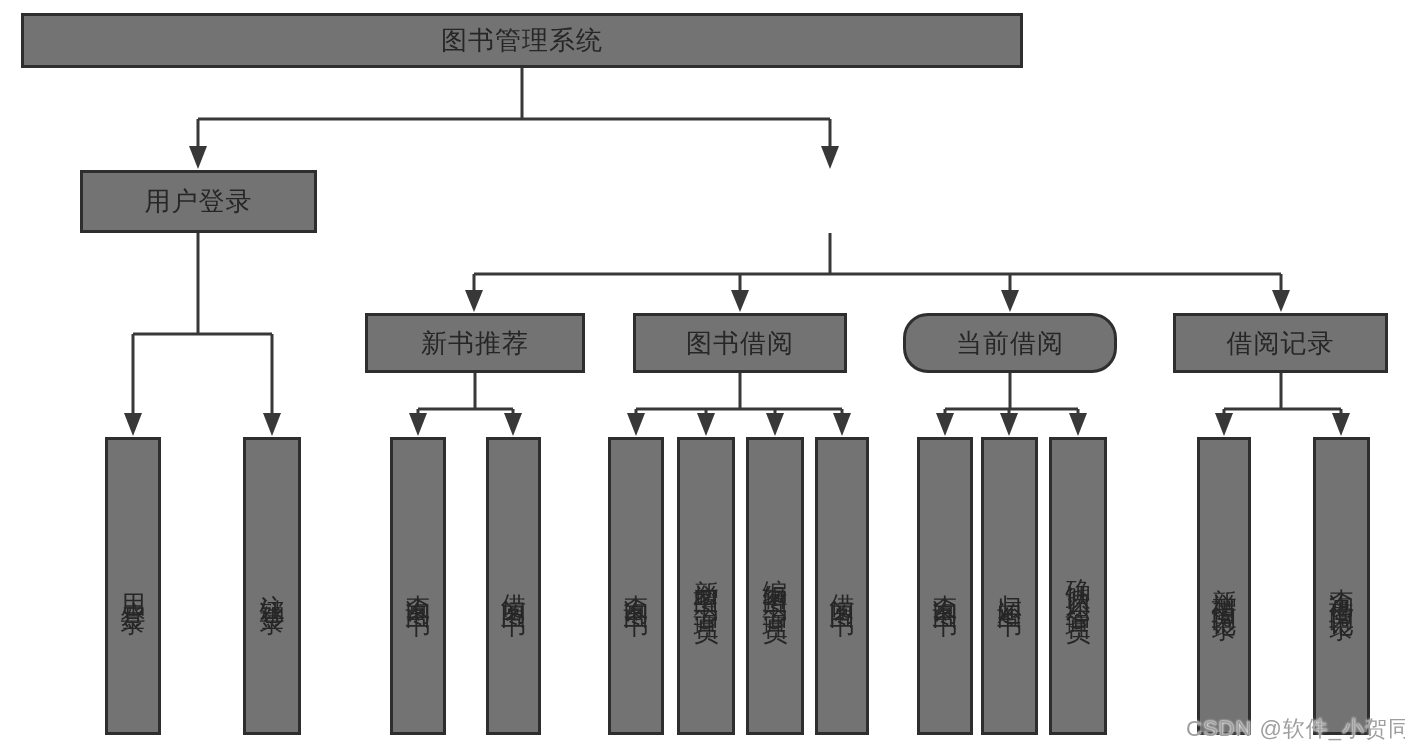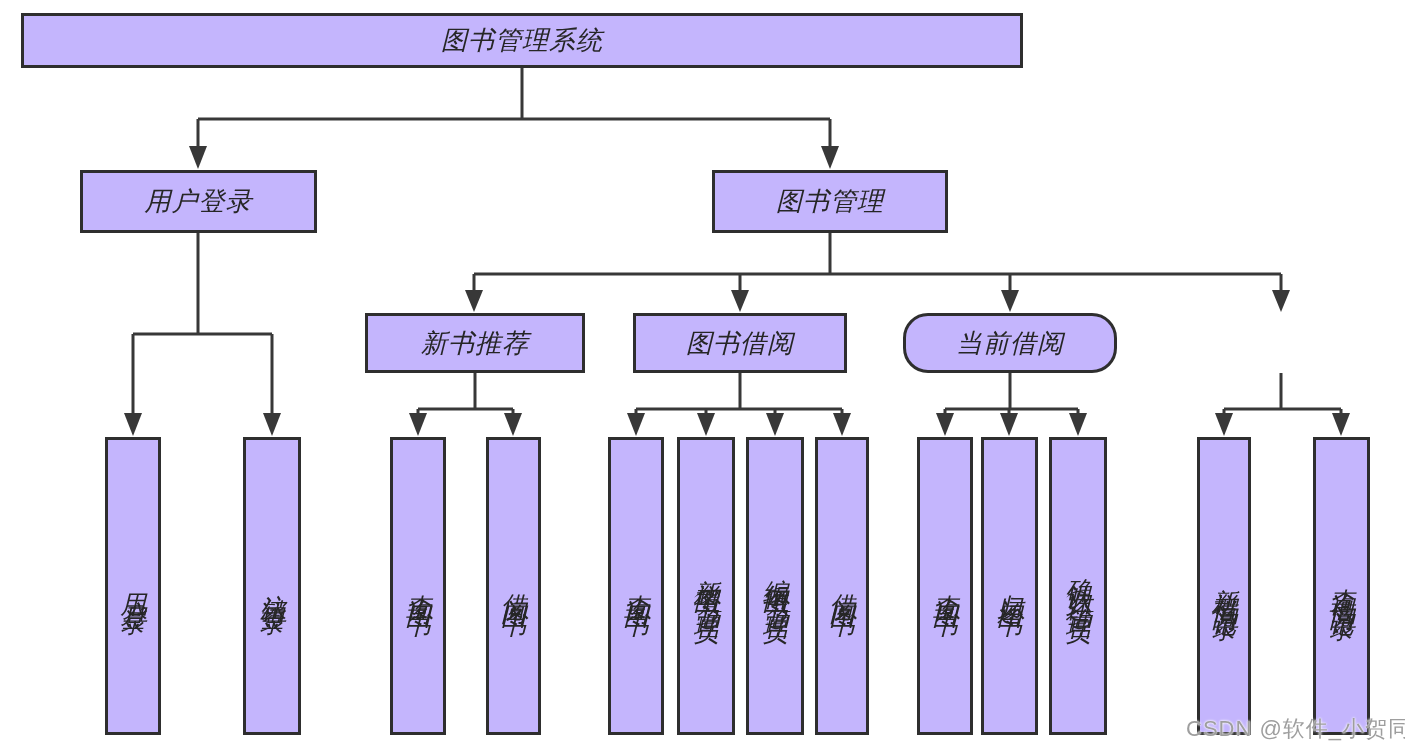--- a/index.html
+++ b/index.html
@@ -20,30 +20,29 @@
     left: 0;
     top: 0;
     width: 1405px;
     height: 747px;
     pointer-events: none;
   }
   .node {
     position: absolute;
     box-sizing: border-box;
     border: 3px solid #2e2e2e;
-    background: #c4b5fd;
+    background: #737373;
     display: flex;
     align-items: center;
     justify-content: center;
     color: #262626;
     font-size: 26px;
     letter-spacing: 1px;
     white-space: nowrap;
     z-index: 1;
-    font-style: italic;
   }
   .node.v {
     writing-mode: vertical-rl;
     font-size: 25px;
     letter-spacing: 6px;
     line-height: 1;
   }
   .watermark {
     position: absolute;
     left: 1186px;
@@ -93,25 +92,25 @@
     <polygon points="1069,413 1087,413 1078,436" fill="#383838"></polygon>
 
     <path d="M1281,373 L1281,409 M1224,409 L1341,409 M1224,409 L1224,416 M1341,409 L1341,416" fill="none" stroke="#383838" stroke-width="3"></path>
     <polygon points="1215,413 1233,413 1224,436" fill="#383838"></polygon>
     <polygon points="1332,413 1350,413 1341,436" fill="#383838"></polygon>
   </svg>
 
   <div class="node" style="left:21px; top:13px; width:1002px; height:55px;">图书管理系统</div>
 
   <div class="node" style="left:80px; top:170px; width:237px; height:63px;">用户登录</div>
-  <div class="node" style="left:712px; top:170px; width:236px; height:63px;">图书管理</div>
 
   <div class="node" style="left:633px; top:313px; width:214px; height:60px;">图书借阅</div>
   <div class="node" style="left:365px; top:313px; width:220px; height:60px;">新书推荐</div>
   <div class="node" style="left:903px; top:313px; width:214px; height:60px;border-radius:25px;">当前借阅</div>
+  <div class="node" style="left:1173px; top:313px; width:215px; height:60px;">借阅记录</div>
 
   <div class="node v" style="left:105px; top:437px; width:56px; height:298px;">用户登录</div>
   <div class="node v" style="left:243px; top:437px; width:58px; height:298px;">注销登录</div>
 
   <div class="node v" style="left:390px; top:437px; width:56px; height:298px;">查询图书</div>
   <div class="node v" style="left:486px; top:437px; width:55px; height:298px;">借阅图书</div>
 
   <div class="node v" style="left:608px; top:437px; width:56px; height:298px;">查询图书</div>
   <div class="node v" style="left:677px; top:437px; width:58px; height:298px;">新增图书（管理员）</div>
   <div class="node v" style="left:746px; top:437px; width:58px; height:298px;">编辑图书（管理员）</div>

